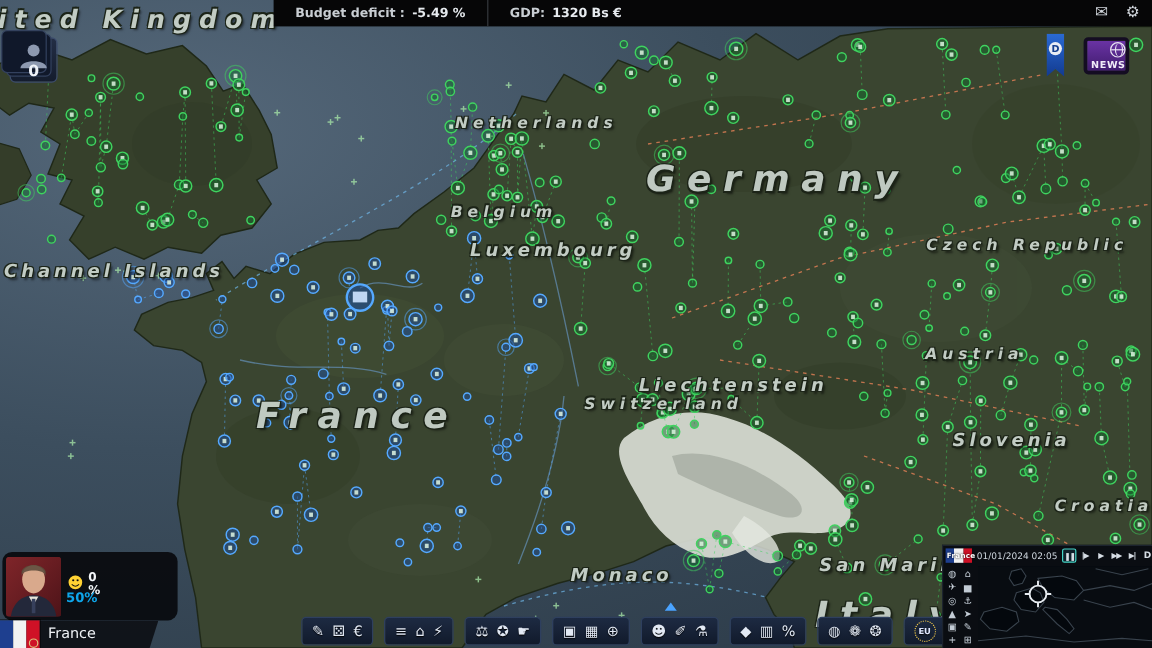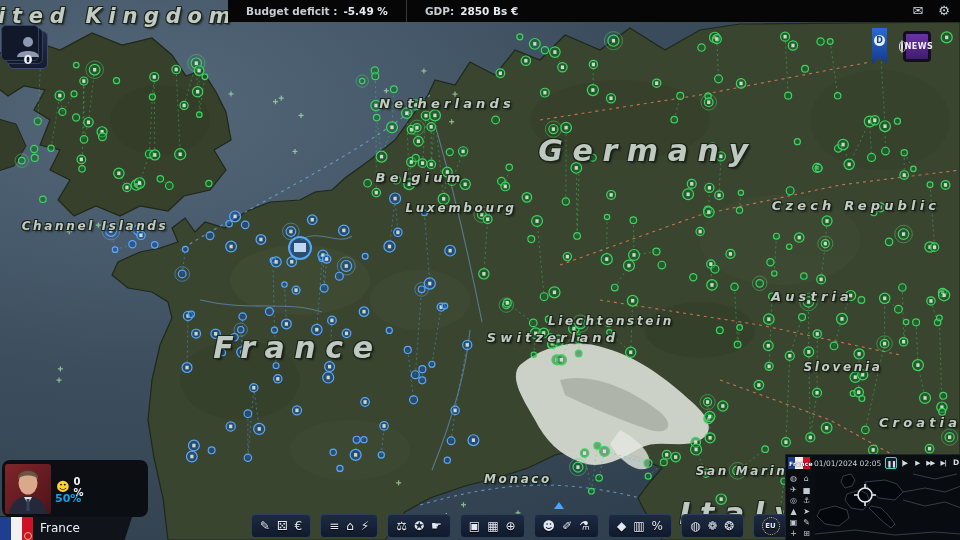--- a/index.html
+++ b/index.html
@@ -16,21 +16,21 @@
   .map-label {
     position:absolute; transform:translate(-50%,-50%);
     font-weight:bold; font-style:italic; white-space:nowrap;
     color:#c2ccc4; letter-spacing:.32em; pointer-events:none;
     text-shadow:-1px -1px 0 #1c2418, 1px -1px 0 #1c2418,
                 -1px 1px 0 #1c2418, 1px 1px 0 #1c2418, 2px 2px 2px #0008;
   }
   .map-label.xl { font-size:30px; color:#bfc9c1; }
   .map-label.lg { font-size:21px; }
   .map-label.sm { font-size:13px; }
-  .map-label.xs { font-size:12px; letter-spacing:.22em; }
+  .map-label.xs { font-size:15px; letter-spacing:.22em; }
 
   
   #topbar {
     position:absolute; left:228px; top:0; width:732px; height:22px;
     background:#060607; display:flex; align-items:center;
     color:#c8cdd2; font-size:10.5px; font-weight:bold;
   }
   .stat { display:flex; gap:6px; padding:0 18px; height:100%; align-items:center;text-align:right; }
   .stat + .stat { border-left:1px solid #35393e; }
   .stat .v { color:#e6eaee; }
@@ -57,24 +57,24 @@
   #press-pennant {
     position:absolute; left:872px; top:28px; width:15px; height:36px;
     background:linear-gradient(#2a6ad4,#123a8f);
     clip-path:polygon(0 0,100% 0,100% 100%,50% 82%,0 100%);
     cursor:pointer; z-index:6;
   }
   #press-pennant .emblem { position:absolute; left:2px; top:7px; width:11px; height:11px;
     background:#e8ecf4; border-radius:50%; color:#16408f; font-size:8px; font-weight:bold;
     text-align:center; line-height:11px; }
   #news-tv {
-    position:absolute; left:903px; top:31px; width:28px; height:31px;
+    position:absolute; left:903px; top:31px; width:38px; height:31px;
     background:linear-gradient(#6a33a4,#401c6e); border:3px solid #140d22;
-    border-radius:4px; display:flex; align-items:center; justify-content:center;
-    gap:2px; cursor:pointer; z-index:6;
+    border-radius:4px; display:flex; align-items:flex-end; justify-content:center;
+    gap:2px; cursor:pointer; z-index:6;flex-direction:column;
   }
   #news-tv .globe { width:13px; height:13px; border:1.3px solid #e8e4f2; border-radius:50%;
     position:relative; }
   #news-tv .globe::before { content:""; position:absolute; left:50%; top:0; bottom:0;
     width:5px; margin-left:-2.5px; border:1px solid #e8e4f2; border-top:none; border-bottom:none;
     border-radius:50%; }
   #news-tv .globe::after { content:""; position:absolute; top:50%; left:0; right:0;
     border-top:1px solid #e8e4f2; }
   #news-tv .news-txt { color:#f0ecf8; font-size:8px; font-weight:bold; letter-spacing:.5px; }
 
@@ -1070,21 +1070,21 @@
       <div class="map-label xl" style="left: 741px; top: 513px;">Italy</div>
     </div>
 
   <div id="topbar">
     <div class="stat">
       <span>Budget deficit :</span>
       <span class="v">-5.49 %</span>
     </div>
     <div class="stat">
       <span>GDP:</span>
-      <span class="v">2850 Bs €</span>
+      <span class="v">1320 Bs €</span>
     </div>
     <div id="topbar-icons">
       <span class="tb-icon">✉</span>
       <span class="tb-icon">⚙</span>
     </div>
   </div>
 
   <div id="notif-stack">
     <svg width="38" height="22" viewBox="0 0 38 22" style="margin:3px auto 0;display:block">
       <circle cx="19" cy="7" r="5" fill="#8d99b0"></circle>

